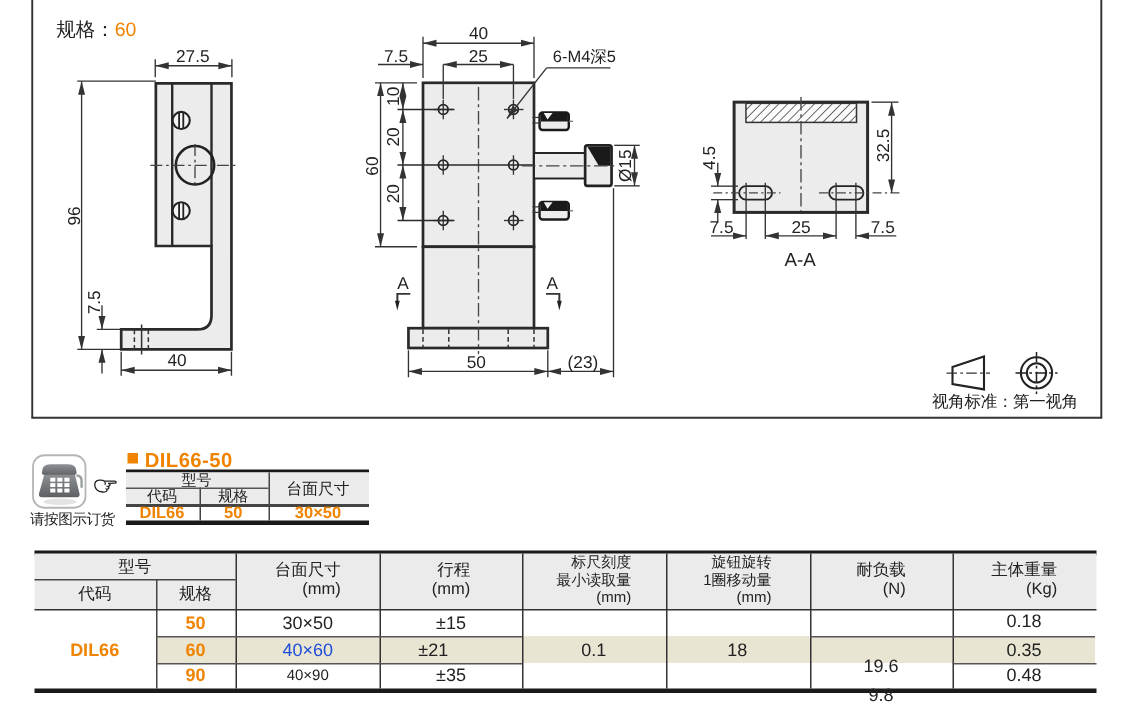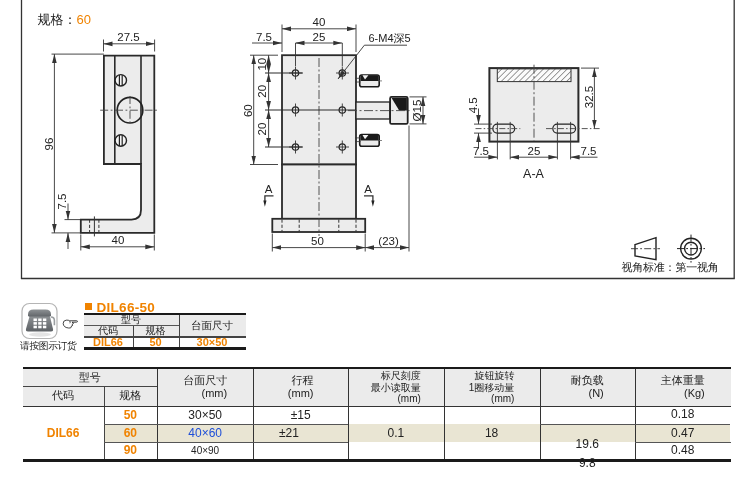--- a/index.html
+++ b/index.html
@@ -380,20 +380,21 @@
 
 <div class="cell or" style="left:0;top:40px;width:81.2px;height:52.5px;font-size:12px;">DIL66</div>
 <div class="cell or" style="left:81.2px;top:40px;width:53.3px;height:17.2px;font-size:12px;">50</div>
 <div class="cell or" style="left:81.2px;top:57.2px;width:53.3px;height:18px;font-size:12px;">60</div>
 <div class="cell or" style="left:81.2px;top:75.2px;width:53.3px;height:17.3px;font-size:12px;">90</div>
 <div class="cell" style="left:134.5px;top:40px;width:96.3px;height:17.2px;font-size:12px;color:#222;">30×50</div>
 <div class="cell" style="left:134.5px;top:57.2px;width:96.3px;height:18px;font-size:12px;color:#1d4ed8;">40×60</div>
 <div class="cell" style="left:134.5px;top:75.2px;width:96.3px;height:17.3px;font-size:10px;color:#222;">40×90</div>
 <div class="cell" style="left:230.8px;top:40px;width:94.7px;height:17.2px;font-size:12px;color:#222;">±15</div>
 <div class="cell" style="left:219px;top:57.2px;width:94.7px;height:18px;font-size:12px;color:#222;">±21</div>
+<div class="cell" style="left:230.8px;top:75.2px;width:94.7px;height:17.3px;font-size:12px;color:#222;">±35</div>
 <div class="cell" style="left:325.5px;top:40px;width:95.6px;height:52.5px;font-size:12px;color:#222;">0.1</div>
 <div class="cell" style="left:421.1px;top:40px;width:96px;height:52.5px;font-size:12px;color:#222;">18</div>
 <div class="cell" style="left:517.1px;top:40px;width:95.4px;height:17.2px;font-size:12px;color:#222;margin-top:48px;">9.8</div>
 <div class="cell" style="left:517.1px;top:62px;width:95.4px;height:30.5px;font-size:12px;color:#222;">19.6</div>
 <div class="cell" style="left:612.5px;top:40px;width:95.5px;height:14px;font-size:12px;color:#222;">0.18</div>
-<div class="cell" style="left:612.5px;top:57.2px;width:95.5px;height:18px;font-size:12px;color:#222;">0.47</div>
+<div class="cell" style="left:612.5px;top:57.2px;width:95.5px;height:18px;font-size:12px;color:#222;">0.35</div>
 <div class="cell" style="left:612.5px;top:75.2px;width:95.5px;height:17.3px;font-size:12px;color:#222;">0.48</div>
 </div>
 
 </body></html>

